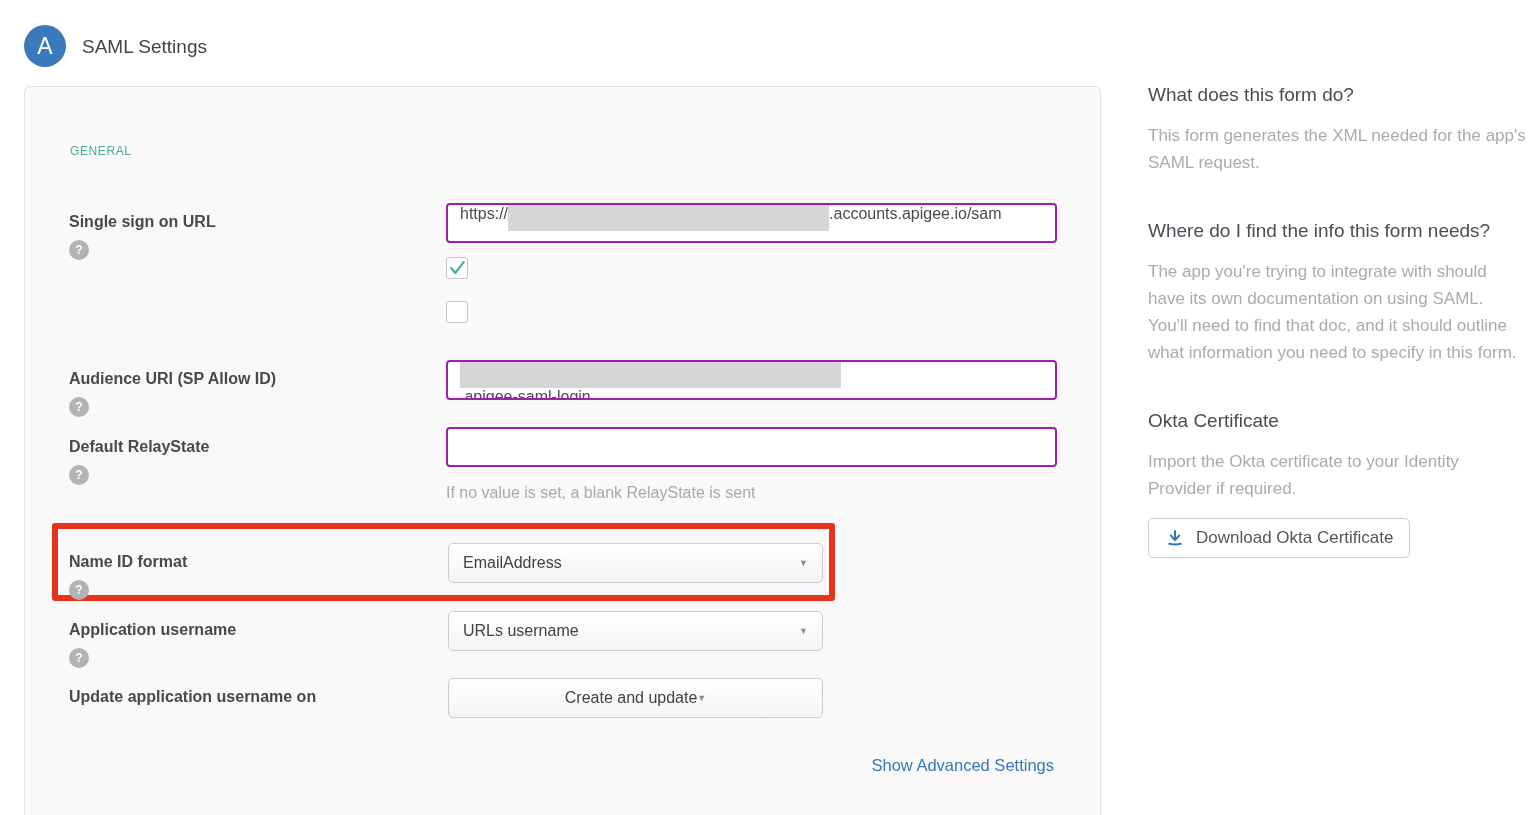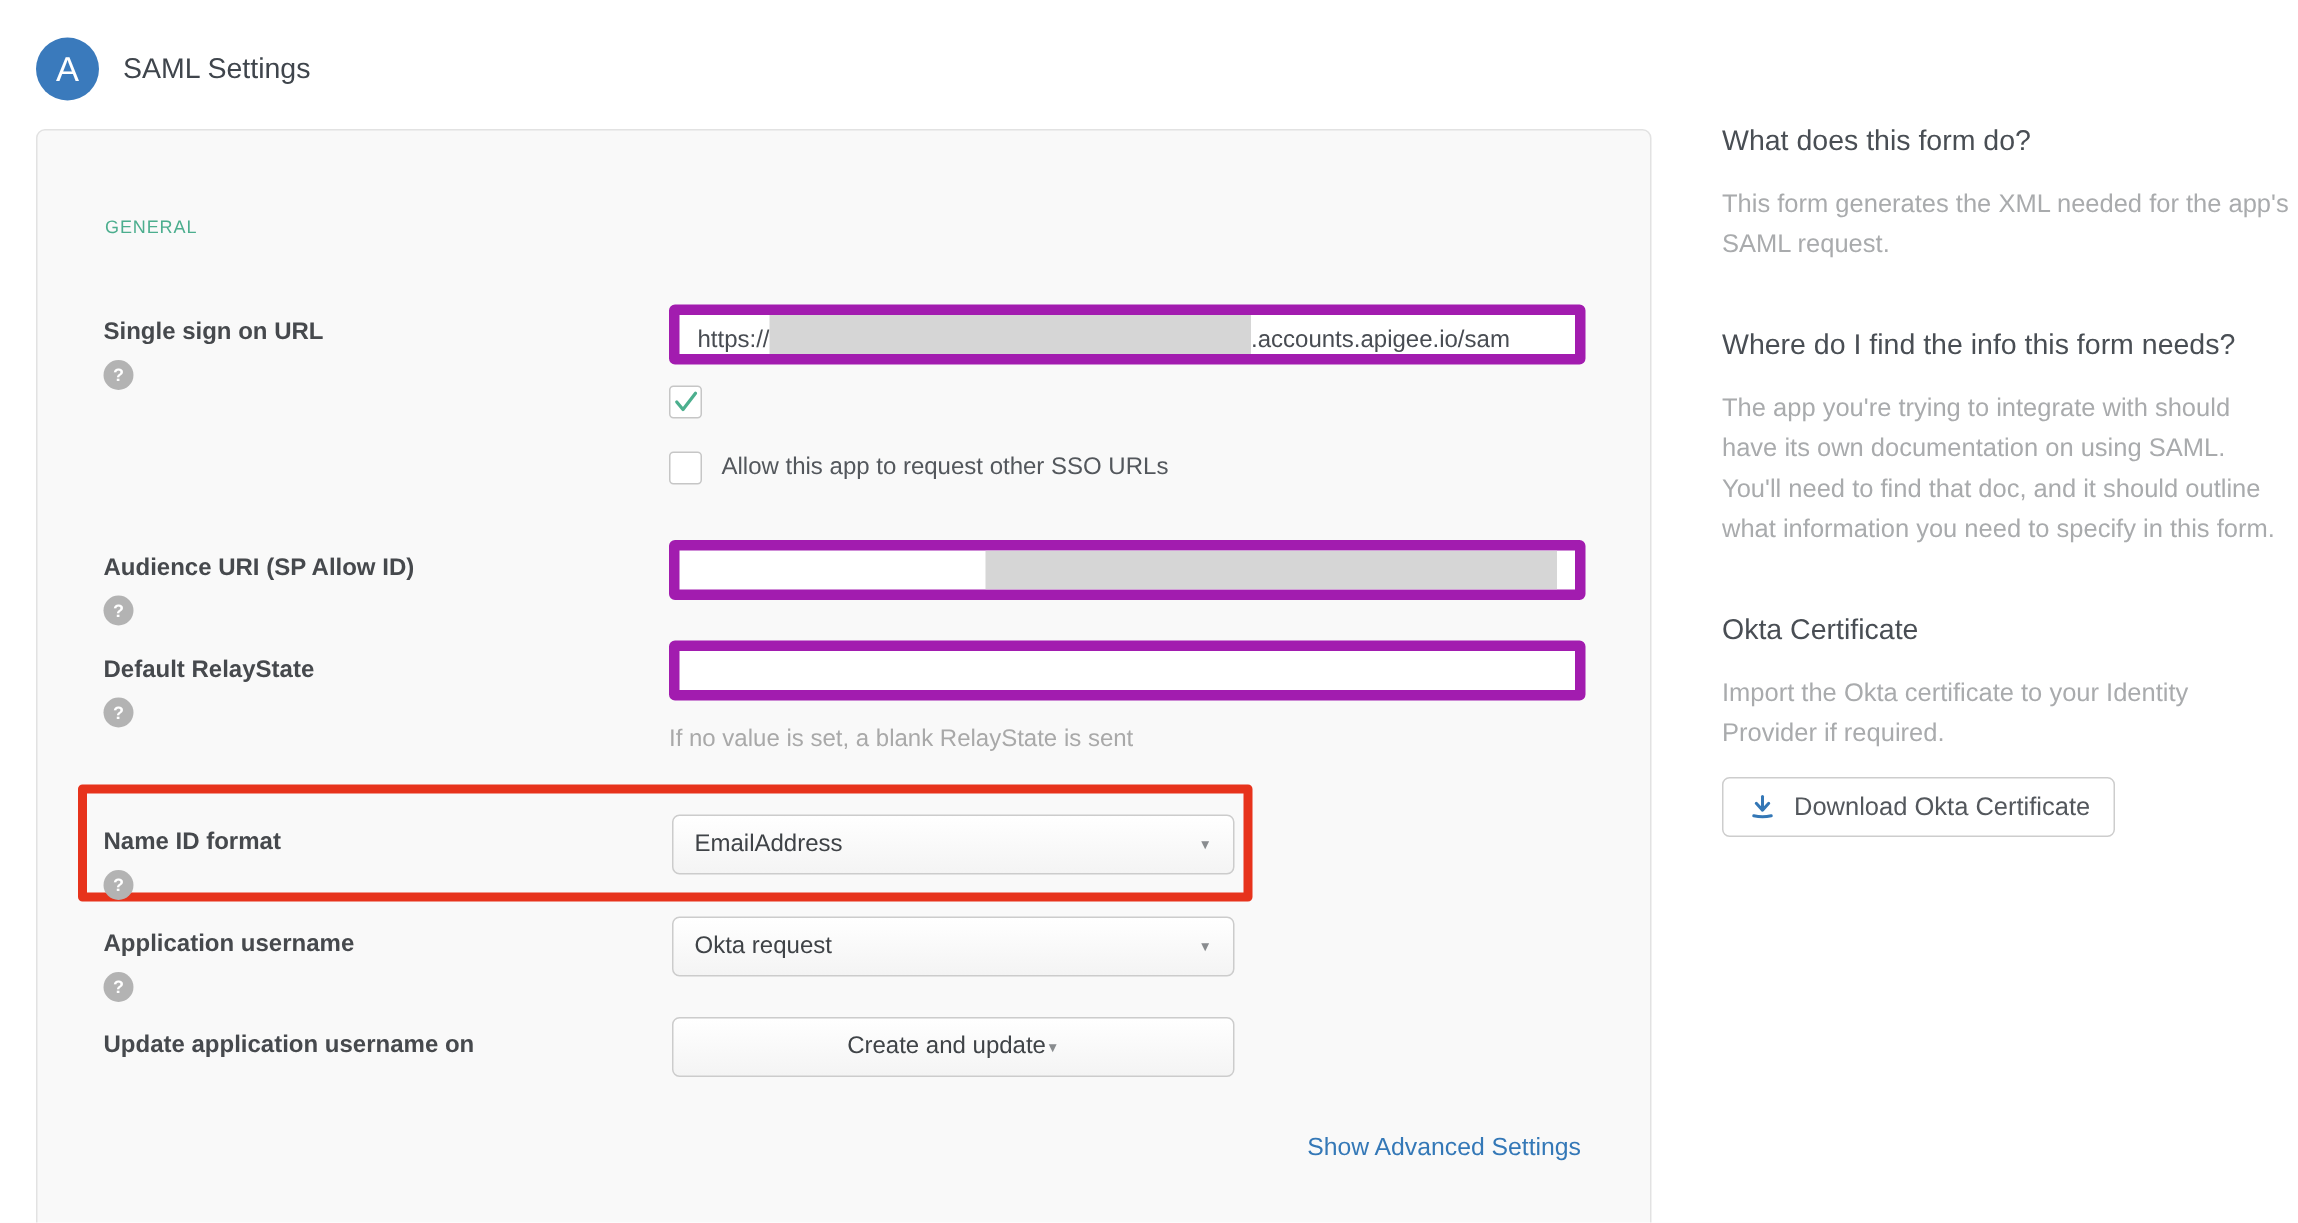--- a/index.html
+++ b/index.html
@@ -47,22 +47,22 @@
   .help-icon {
     width: 20px; height: 20px; border-radius: 50%;
     background: #b3b3b3; color: #ffffff;
     font-size: 12px; font-weight: bold;
     display: inline-flex; align-items: center; justify-content: center;
     cursor: pointer; flex: 0 0 auto;
   }
 
   .text-input {
     position: absolute; left: 421px; width: 611px; height: 40px;
-    background: #ffffff; border: 7px solid #a21caf; border-radius: 4px;
-    display: flex; align-items: flex-end;
+    background: #ffffff; border: 2px solid #a21caf; border-radius: 4px;
+    display: flex; align-items: flex-start;
     padding: 0 12px; font-size: 16px; color: #484c52;
     overflow: hidden; white-space: nowrap;
   }
   .redact { background: #d6d6d6; height: 26px; flex: 0 0 auto; }
 
   .checkbox-row {
     position: absolute; left: 421px;
     display: flex; align-items: center; gap: 13px;
   }
   .checkbox {
@@ -144,21 +144,20 @@
   <div class="checkbox-row" style="top:170px;">
     <span class="checkbox">
       <svg width="20" height="20" viewBox="0 0 24 24">
         <polyline points="5,12 10,18 20,5" fill="none" stroke="#4caf8e" stroke-width="2.6" stroke-linecap="round" stroke-linejoin="round"></polyline>
       </svg>
     </span>
   </div>
 
   <div class="checkbox-row" style="top:214px;">
     <span class="checkbox"></span>
-    <span class="checkbox-label">Allow this app to request other SSO URLs</span>
   </div>
 
   <div class="field-label" style="top:283px;">
     <span>Audience URI (SP Allow ID)</span>
     <span class="help-icon">?</span>
   </div>
   <div class="text-input" style="top:273px;flex-direction:column;">
     <span class="redact" style="width:381px;"></span>
     <span>.apigee-saml-login</span>
   </div>
@@ -181,21 +180,21 @@
   <div class="dropdown" style="top:456px;">
     <span>EmailAddress</span>
     <span class="caret">▼</span>
   </div>
 
   <div class="field-label" style="top:534px;">
     <span>Application username</span>
     <span class="help-icon">?</span>
   </div>
   <div class="dropdown" style="top:524px;">
-    <span>Okta request</span>
+    <span>URLs username</span>
     <span class="caret">▼</span>
   </div>
 
   <div class="field-label" style="top:601px;">
     <span>Update application username on</span>
   </div>
   <div class="dropdown" style="top:591px;justify-content:center;">
     <span>Create and update</span>
     <span class="caret">▼</span>
   </div>

